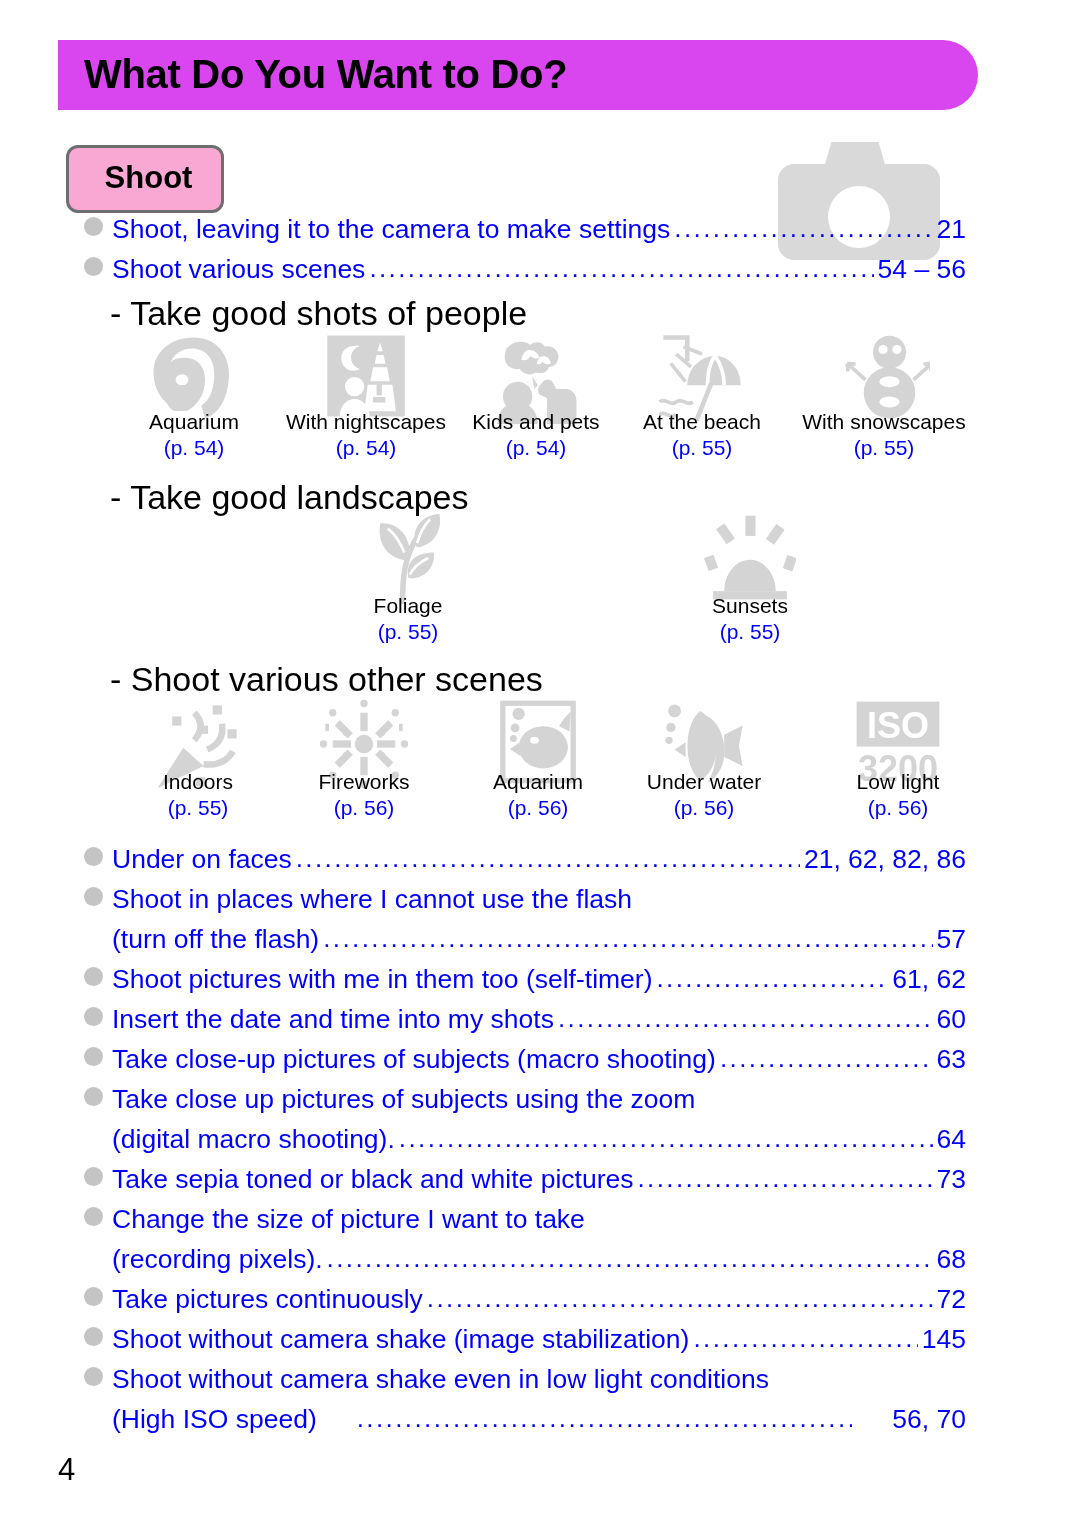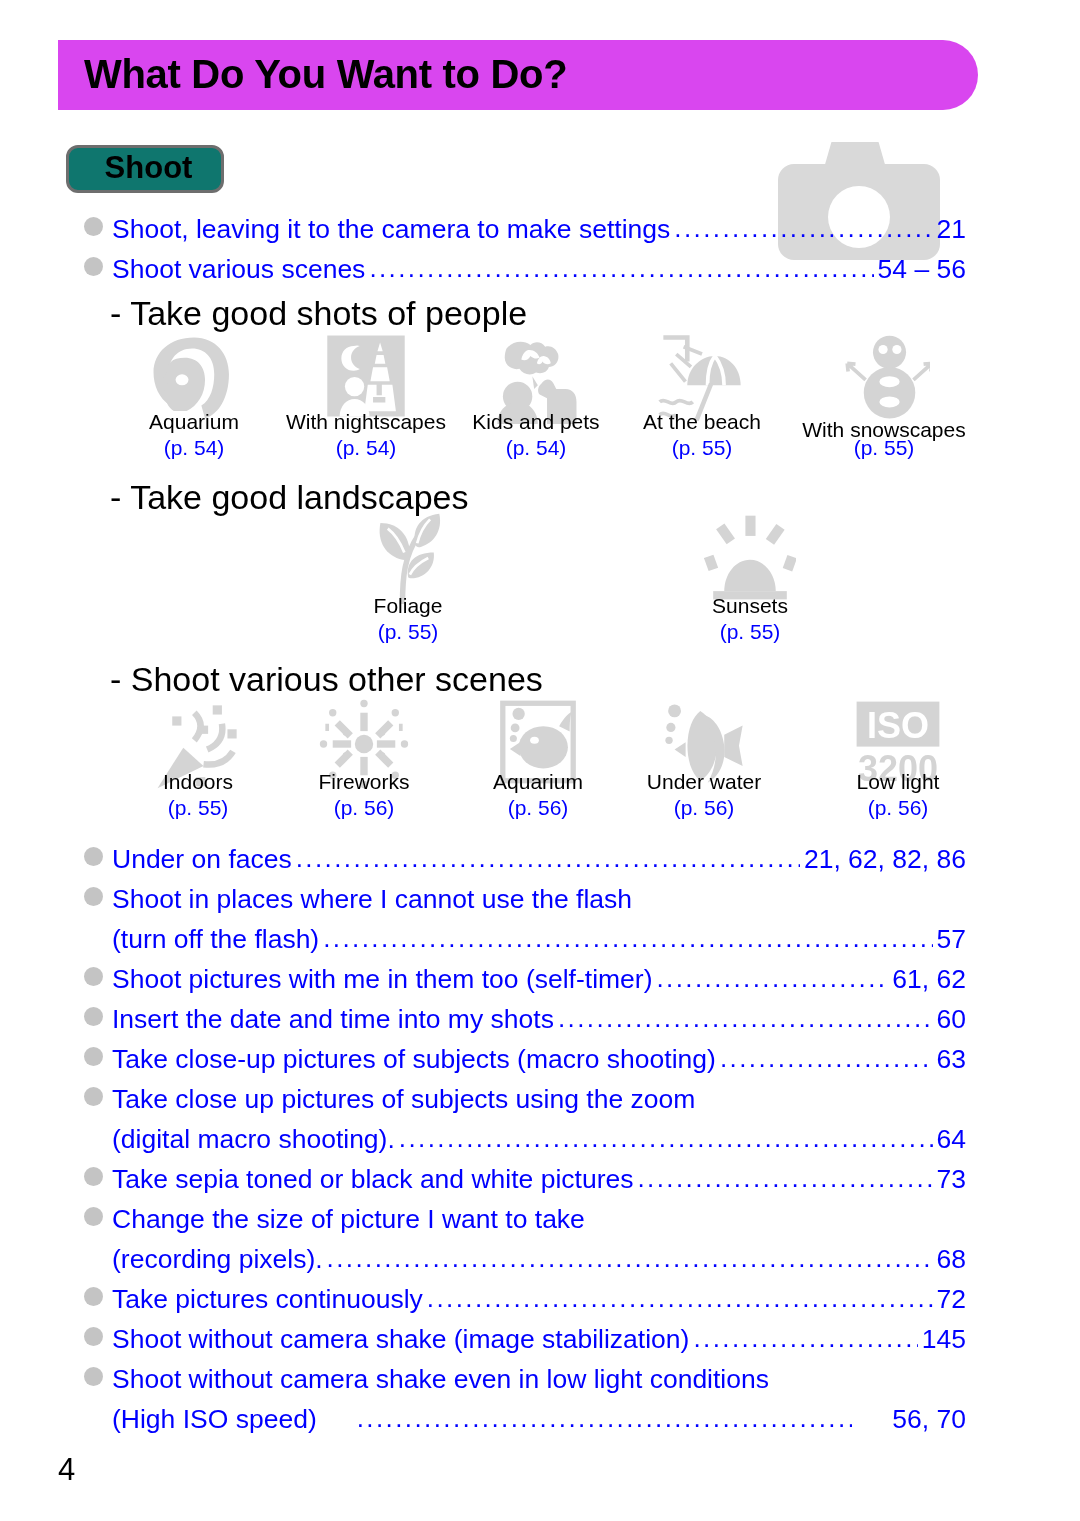--- a/index.html
+++ b/index.html
@@ -30,22 +30,22 @@
     font-weight: bold;
     color: #000000;
     letter-spacing: -0.3px;
     white-space: nowrap;
   }
 
   
   .section-tab {
     position: absolute;
     left: 66px; top: 145px;
-    width: 158px; height: 48px;
-    background: #0f766e;
+    width: 158px; height: 68px;
+    background: #f9a8d4;
     border: 3px solid #6e6e6e;
     border-radius: 12px;
     display: flex; align-items: center; justify-content: center; padding-left: 7px;
   }
   .section-tab-label {
     font-size: 31px; font-weight: bold; color: #000000;
     position: relative; top: -1px;
   }
 
   
@@ -239,21 +239,21 @@
             <circle cx="56" cy="22" r="18" fill="#d4d4d4"></circle>
             <circle cx="56" cy="66" r="28" fill="#d4d4d4"></circle>
             <circle cx="49" cy="19" r="5" fill="#ffffff"></circle>
             <circle cx="64" cy="19" r="5" fill="#ffffff"></circle>
             <ellipse cx="56" cy="54" rx="11" ry="6" fill="#ffffff"></ellipse>
             <ellipse cx="56" cy="76" rx="11" ry="6" fill="#ffffff"></ellipse>
             <path fill="none" stroke="#d4d4d4" stroke-width="4" d="M30 52L10 34M10 34l1 9M10 34l9 1"></path>
             <path fill="none" stroke="#d4d4d4" stroke-width="4" d="M82 52l20-18M102 34l-1 9M102 34l-9 1"></path>
           </svg>
         </div>
-        <div class="icon-label" style="top: 78px; margin-top: 8px;">With snowscapes</div>
+        <div class="icon-label" style="top: 78px;">With snowscapes</div>
         <div class="icon-page" style="top: 104px;">(p. 55)</div>
       </div>
     </div>
     <div class="sub-heading" style="left: 110px; top: 478px;">- Take good landscapes</div>
     <div class="icon-group" style="left: 0px; top: 512px; width: 1080px;">
       <div class="icon-cell" style="left: 408px; top: 0px; width: 0px;">
         <div class="icon-art">
           <svg width="92" height="92" viewBox="0 0 100 100" xmlns="http://www.w3.org/2000/svg" style="display:block">
             <path fill="none" stroke="#d4d4d4" stroke-width="6" d="M44 100C44 70 46 48 62 24"></path>
             <path fill="#d4d4d4" d="M44 52C26 48 16 32 20 12c20 0 32 14 32 34 0 3-3 7-8 6z"></path>

